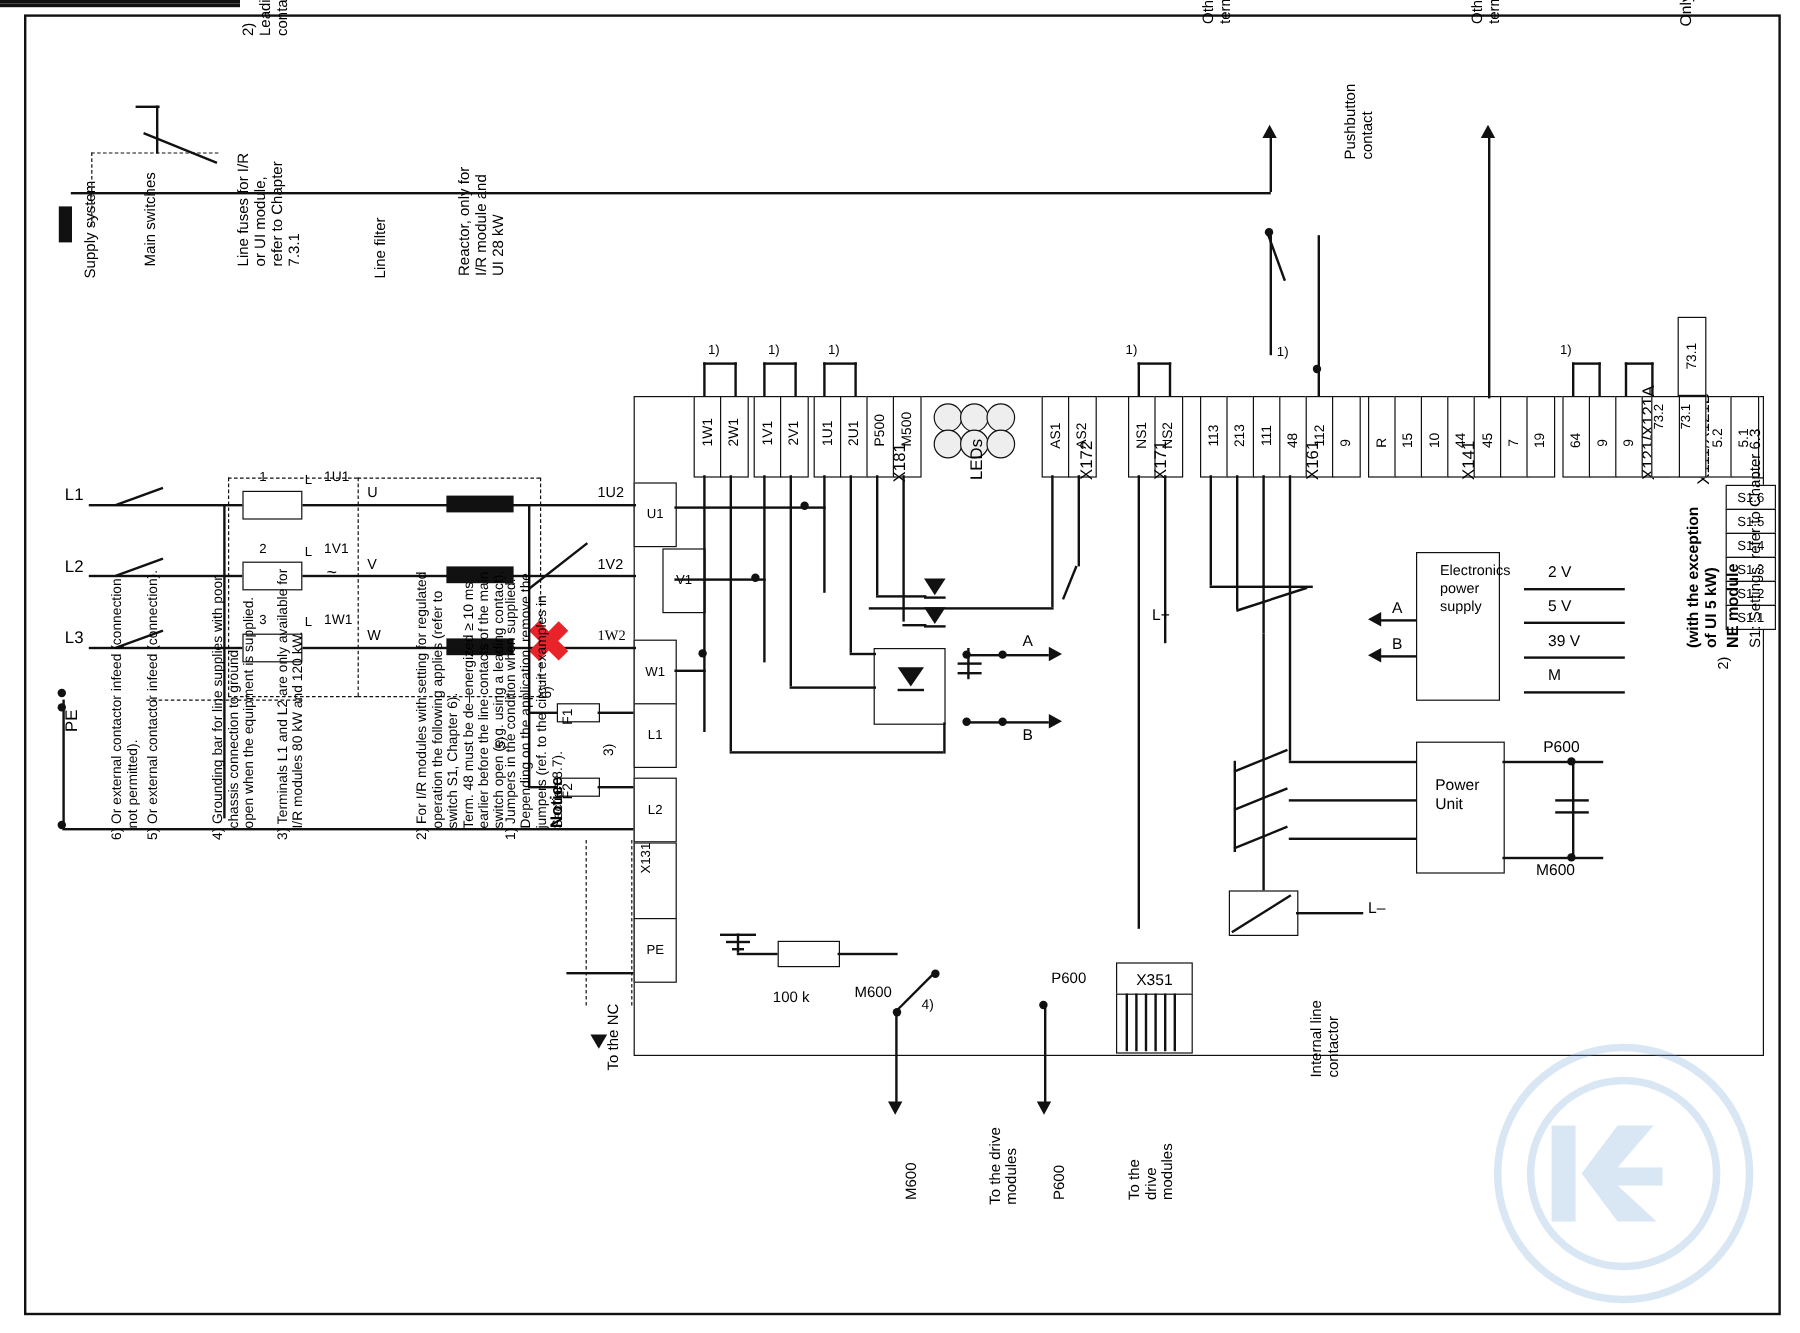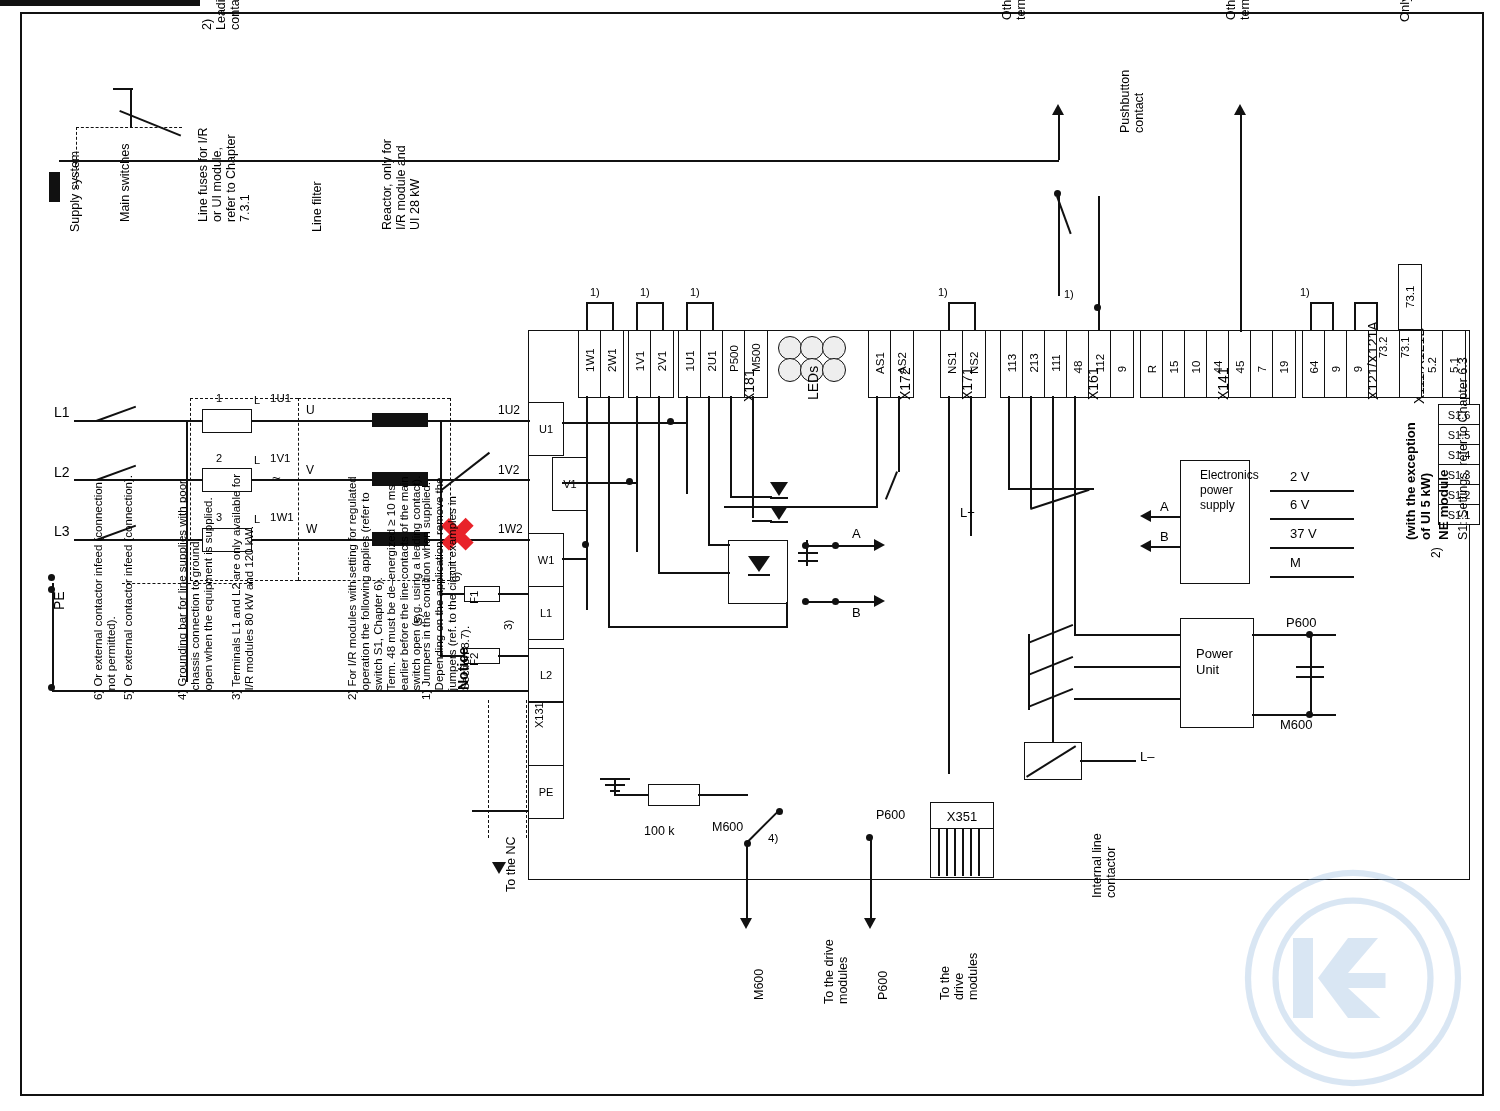--- a/index.html
+++ b/index.html
@@ -102,21 +102,21 @@
   <div class="blk" style="left:372px;top:532px;width:56px;height:14px;"></div>
 
   <div class="lbl" style="left:270px;top:392px;font-size:11.5px;">1U1</div>
   <div class="lbl" style="left:270px;top:452px;font-size:11.5px;">1V1</div>
   <div class="lbl" style="left:270px;top:511px;font-size:11.5px;">1W1</div>
   <div class="lbl" style="left:306px;top:404px;font-size:12px;">U</div>
   <div class="lbl" style="left:306px;top:464px;font-size:12px;">V</div>
   <div class="lbl" style="left:306px;top:523px;font-size:12px;">W</div>
   <div class="lbl" style="left:498px;top:404px;font-size:12px;">1U2</div>
   <div class="lbl" style="left:498px;top:464px;font-size:12px;">1V2</div>
-  <div class="lbl" style="left:498px;top:523px;font-size:12px;">1W2</div>
+  <div class="lbl" style="left:498px;top:523px;font-size:12px;font-family:Liberation Serif, serif;">1W2</div>
 
   <div class="lbl" style="left:272px;top:470px;font-size:15px;">~</div>
 
   <div class="xred" style="left:438px;top:512px;">✖</div>
 
   <div class="thick" style="left:50px;top:577px;width:200px;"></div>
   <div class="thick" style="left:50px;top:589px;width:200px;"></div>
   <div class="ln vl" style="left:52px;top:583px;height:108px;"></div>
   <div class="dot" style="left:48px;top:574px;"></div>
   <div class="dot" style="left:48px;top:586px;"></div>
@@ -395,22 +395,22 @@
   <div class="ln" style="left:1030px;top:508px;width:62px;height:1.5px;transform:rotate(-18deg);transform-origin:0 0;"></div>
   <div class="ln hl" style="left:1008px;top:488px;width:86px;"></div>
   <div class="ln vl" style="left:1052px;top:528px;height:230px;"></div>
   <div class="ln vl" style="left:1074px;top:396px;height:238px;"></div>
 
   <div class="bigbox" style="left:1180px;top:460px;width:68px;height:122px;"></div>
   <div class="lbl" style="left:1200px;top:468px;font-size:12px;line-height:1.25;">Electronics
 power
 supply</div>
   <div class="lbl" style="left:1290px;top:470px;font-size:13px;">2 V</div>
-  <div class="lbl" style="left:1290px;top:498px;font-size:13px;">6 V</div>
-  <div class="lbl" style="left:1290px;top:527px;font-size:13px;">37 V</div>
+  <div class="lbl" style="left:1290px;top:498px;font-size:13px;">5 V</div>
+  <div class="lbl" style="left:1290px;top:527px;font-size:13px;">39 V</div>
   <div class="lbl" style="left:1290px;top:556px;font-size:13px;">M</div>
   <div class="ln hl" style="left:1270px;top:490px;width:84px;"></div>
   <div class="ln hl" style="left:1270px;top:518px;width:84px;"></div>
   <div class="ln hl" style="left:1270px;top:547px;width:84px;"></div>
   <div class="ln hl" style="left:1270px;top:576px;width:84px;"></div>
   <div class="ln hl" style="left:1150px;top:516px;width:30px;"></div>
   <div class="ln hl" style="left:1150px;top:546px;width:30px;"></div>
   <div class="arw" style="left:1140px;top:510px;border-top:6px solid transparent;border-bottom:6px solid transparent;border-right:11px solid #111;"></div>
   <div class="arw" style="left:1140px;top:540px;border-top:6px solid transparent;border-bottom:6px solid transparent;border-right:11px solid #111;"></div>
   <div class="lbl" style="left:1160px;top:500px;font-size:13px;">A</div>

